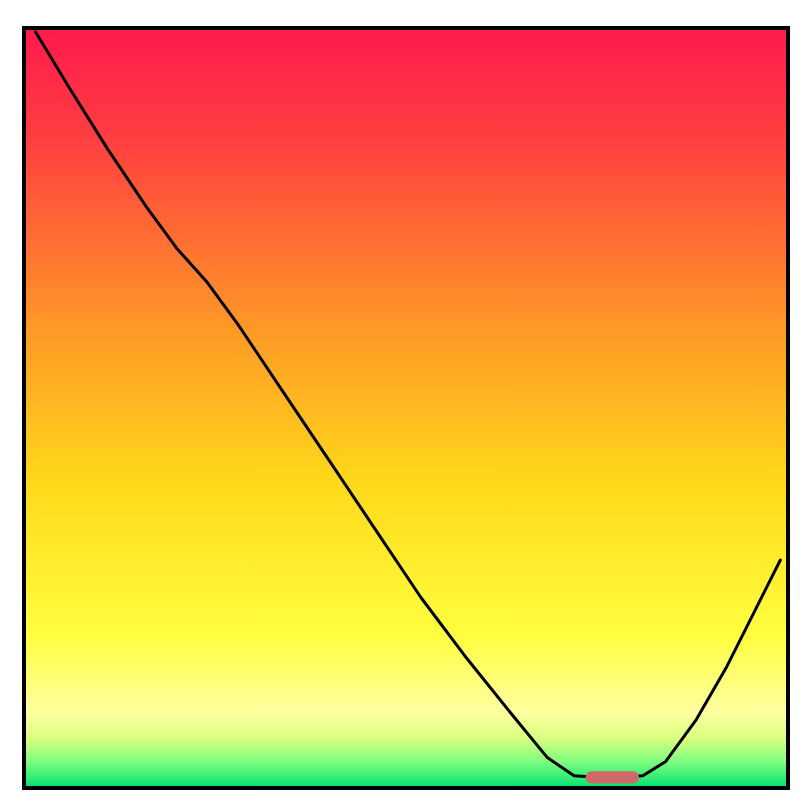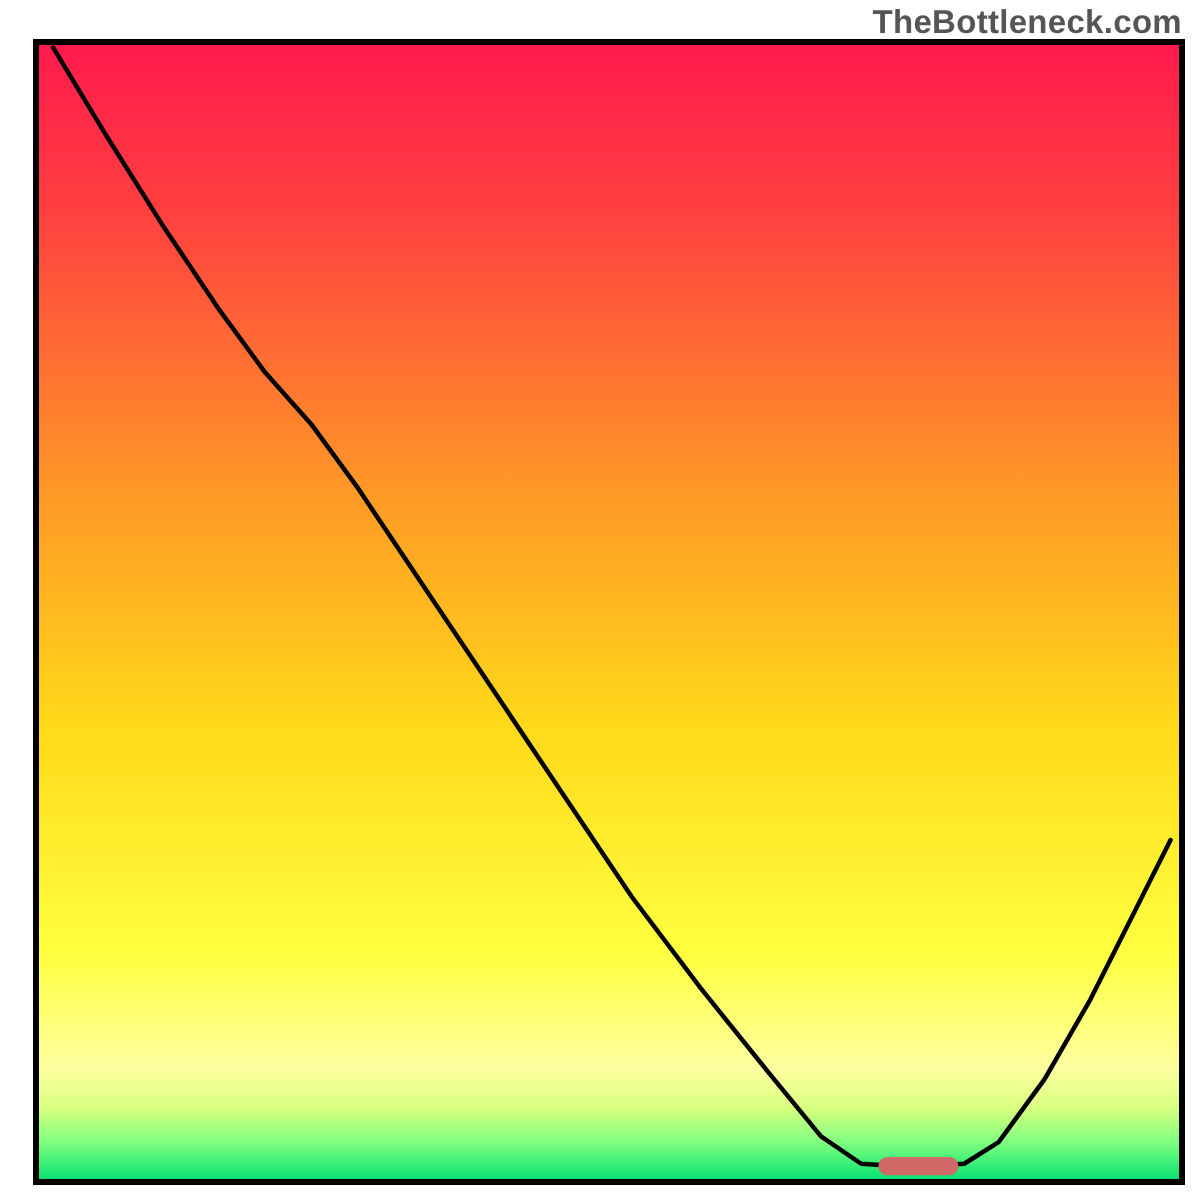--- a/index.html
+++ b/index.html
@@ -27,21 +27,20 @@
     z-index: 10;
   }
   svg {
     display: block;
   }
 </style>
 </head>
 <body>
 
 <div id="container">
-  <div id="watermark">TheBottleneck.com</div>
   <svg id="chart-svg" width="800" height="800">
     <defs>
       <linearGradient id="bg-grad" x1="0" y1="0" x2="0" y2="1">
           <stop offset="0%" stop-color="#ff1a4d"></stop>
           <stop offset="15%" stop-color="#ff4040"></stop>
           <stop offset="40%" stop-color="#ff9a26"></stop>
           <stop offset="60%" stop-color="#ffd91a"></stop>
           <stop offset="80%" stop-color="#ffff40"></stop>
           <stop offset="90%" stop-color="#ffffa0"></stop>
           <stop offset="93.5%" stop-color="#d8ff80"></stop>

